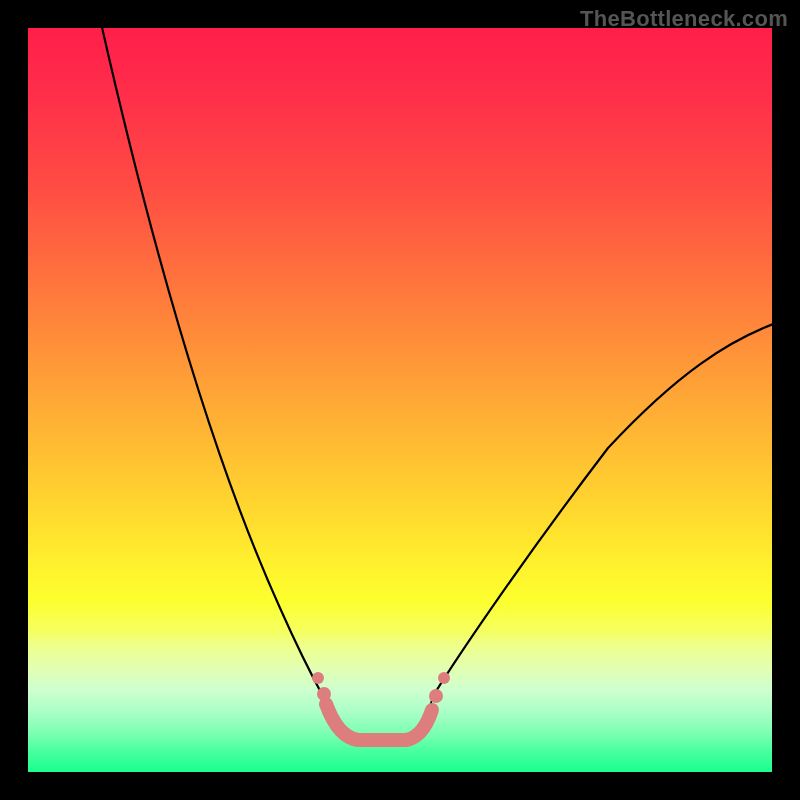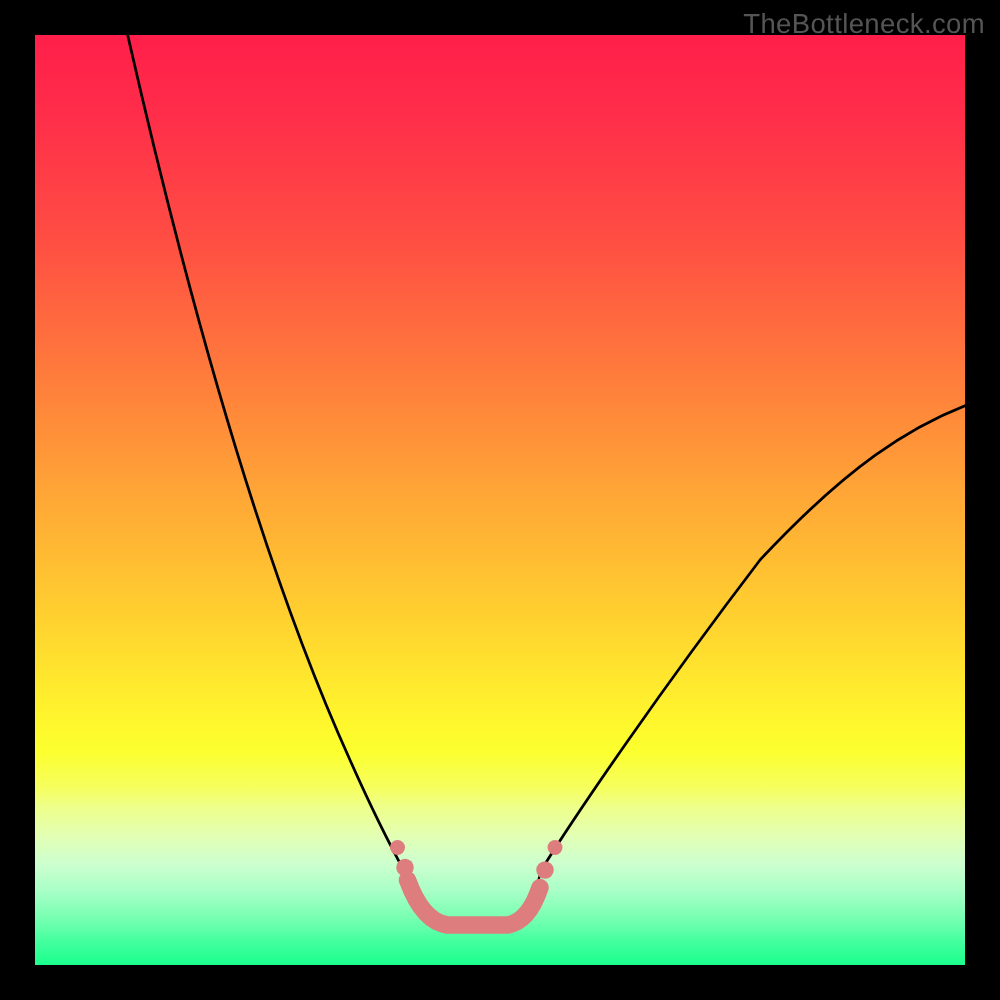--- a/index.html
+++ b/index.html
@@ -50,21 +50,21 @@
     top: 0;
     width: 744px;
     height: 744px;
   }
   .watermark {
     position: absolute;
     top: 6px;
     right: 12px;
     color: #555;
     font-size: 22px;
-    font-weight: 400;
+    font-weight: 700;
     letter-spacing: 0.3px;
     user-select: none;
   }
 </style>
 </head>
 <body>
 
 <div class="frame">
   <div class="plot-area">
     <svg class="curve" viewBox="0 0 744 744" preserveAspectRatio="none">

